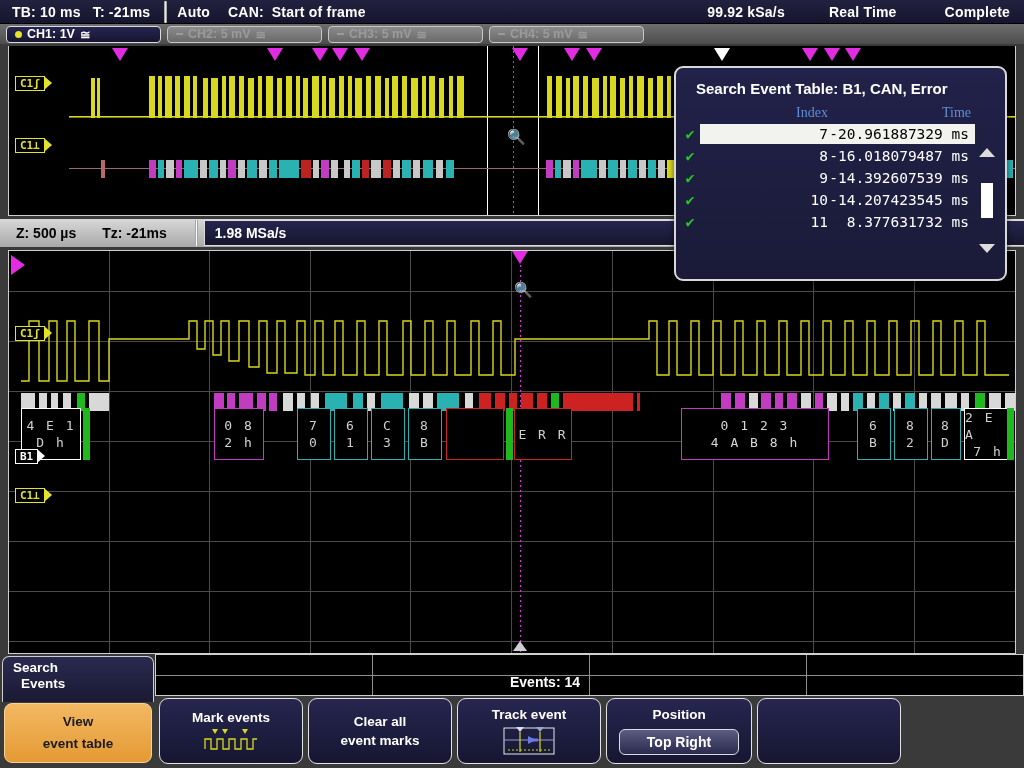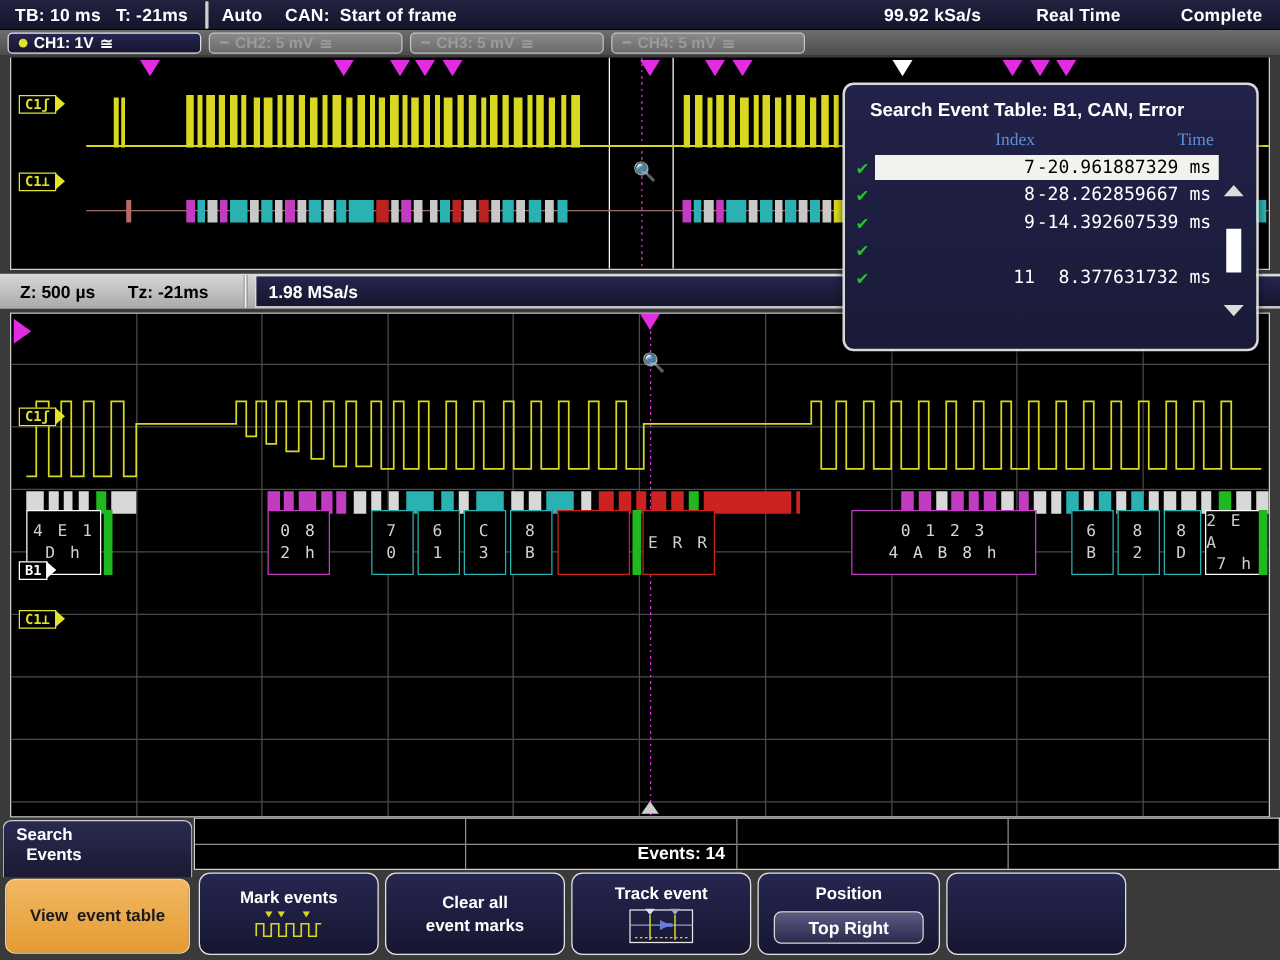--- a/index.html
+++ b/index.html
@@ -115,21 +115,21 @@
     display:flex; flex-direction:column; align-items:center; justify-content:center;
     gap:4px; text-align:center; position:relative;
   }
   .sk.first{ width:152px; margin-left:-2px;}
   .sk.wide{ width:146px; }
   .sk-highlight{
     width:148px; height:60px; margin:3px auto 0; border-radius:8px;
     background:linear-gradient(#f3b862,#e49a34);
     border:1px solid #f7d39a;
     color:#1a1a1a; font-size:13.5px; font-weight:bold;
-    display:flex; flex-direction:row; align-items:center; justify-content:center; gap:7px;
+    display:flex; flex-direction:column; align-items:center; justify-content:center; gap:7px;
   }
   .sk-sub{
     width:120px; height:26px; margin-top:3px; border-radius:6px;
     background:linear-gradient(#5c5c84,#2a2a4d);
     border:1px solid #dcdcdc; color:#fff;
     display:flex; align-items:center; justify-content:center;
     font-size:14px; font-weight:bold;
   }
   .sk-logo{
     width:146px; height:66px; border-radius:9px;
@@ -659,32 +659,36 @@
         <span class="se-chk">✔</span>
         <span class="se-cells">
           <span class="c-idx">7</span>
           <span class="c-time">-20.961887329 ms</span>
         </span>
       </div>
       <div class="se-row">
         <span class="se-chk">✔</span>
         <span class="se-cells">
           <span class="c-idx">8</span>
-          <span class="c-time">-28.262859667 ms</span>
+          <span class="c-time">-16.018079487 ms</span>
         </span>
       </div>
       <div class="se-row">
         <span class="se-chk">✔</span>
         <span class="se-cells">
           <span class="c-idx">9</span>
           <span class="c-time">-14.392607539 ms</span>
         </span>
       </div>
       <div class="se-row">
         <span class="se-chk">✔</span>
+        <span class="se-cells">
+          <span class="c-idx">10</span>
+          <span class="c-time">-14.207423545 ms</span>
+        </span>
       </div>
       <div class="se-row">
         <span class="se-chk">✔</span>
         <span class="se-cells">
           <span class="c-idx">11</span>
           <span class="c-time">8.377631732 ms</span>
         </span>
       </div>
     </div>
 

